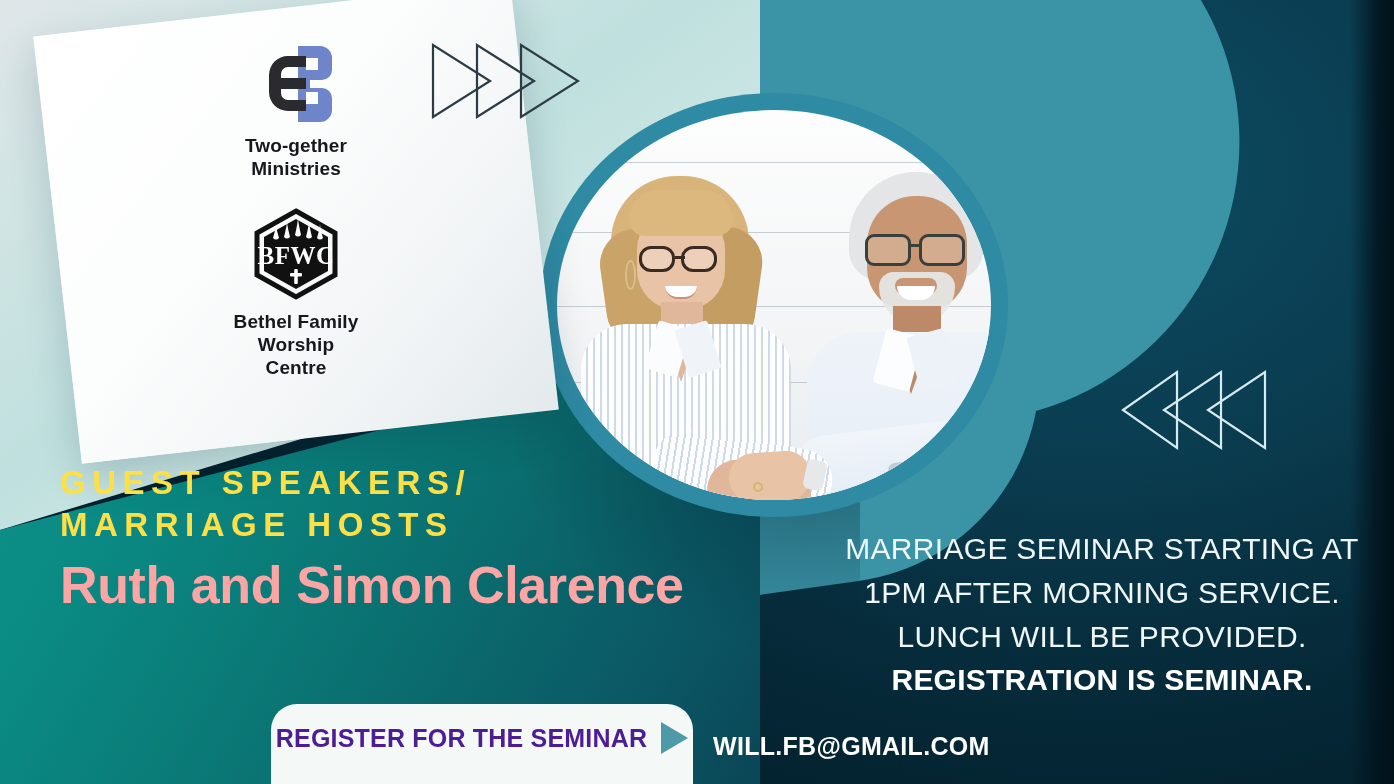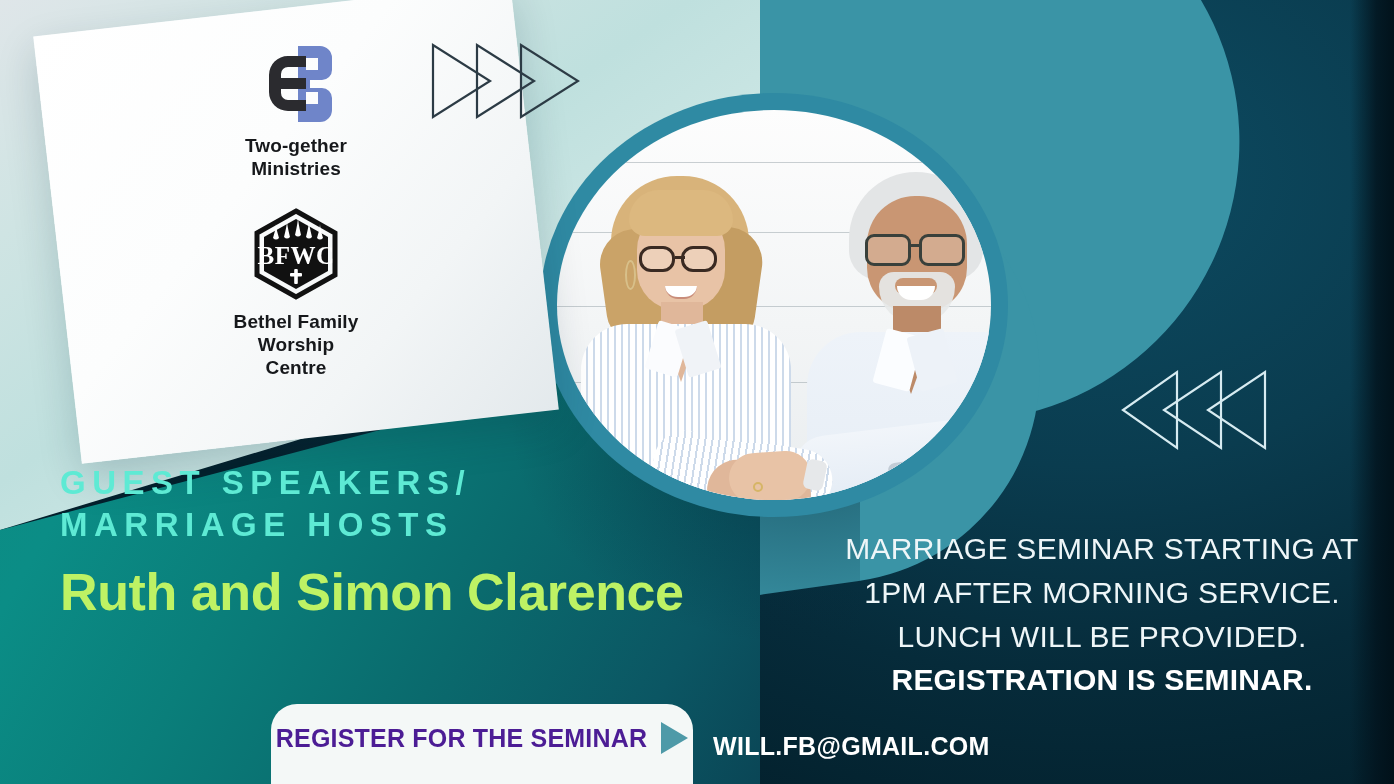--- a/index.html
+++ b/index.html
@@ -146,26 +146,26 @@
   .arm-m{position:absolute;left:236px;top:318px;width:190px;height:66px;background:linear-gradient(180deg,#f1f5fa,#e4ecf5);border-radius:34px;transform:rotate(-7deg);}
   .hands{position:absolute;left:150px;top:352px;width:104px;height:60px;background:#e0b79a;border-radius:30px;transform:rotate(6deg);}
   .hands2{position:absolute;left:172px;top:342px;width:82px;height:50px;background:#e8c3a6;border-radius:26px;transform:rotate(-4deg);}
   .ring{position:absolute;left:196px;top:372px;width:10px;height:10px;border:2px solid #d6b566;border-radius:50%;}
   .watch-w{position:absolute;left:248px;top:350px;width:20px;height:30px;background:#e6e8ea;border-radius:6px;transform:rotate(12deg);}
   .watch-m{position:absolute;left:332px;top:352px;width:26px;height:28px;background:#c3ccd6;border-radius:7px;transform:rotate(-8deg);}
 
   
   .left-text { position:absolute; left:60px; top:462px; width:740px; }
   .eyebrow {
-    color:#5eead4; font-weight:bold;
+    color:#fde047; font-weight:bold;
     font-size:33px; letter-spacing:6.5px; line-height:1.28;
   }
   .names {
-    color:#bef264; font-weight:bold;
-    font-size:52px; letter-spacing:-.4px; margin-top:16px;
+    color:#fca5a5; font-weight:bold;
+    font-size:52px; letter-spacing:-.4px; margin-top:9px;
   }
   .date {
     color:#e3f2f1; font-weight:bold;
     font-size:27px; letter-spacing:4.6px; margin-top:10px;
   }
 
   .right-text {
     position:absolute; left:819px; top:527px; width:566px;
     text-align:center; color:#eef6f8;
     font-size:30px; line-height:1.46; letter-spacing:.3px;

